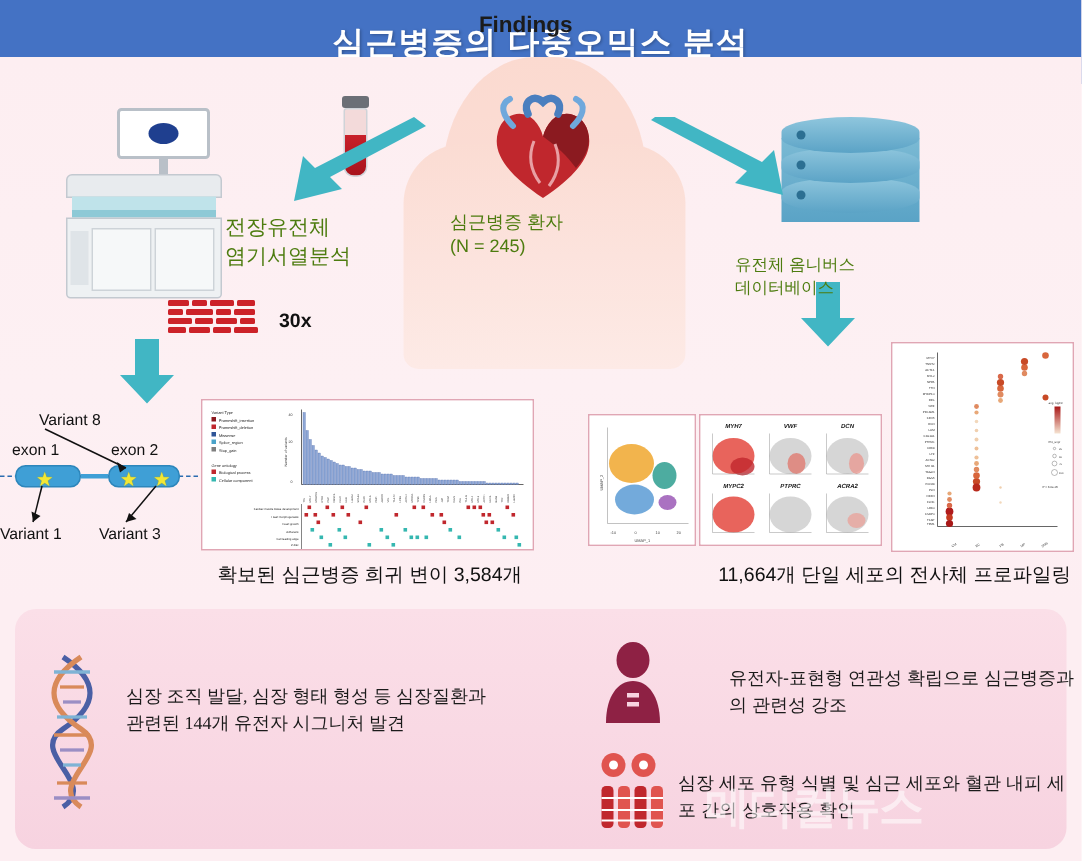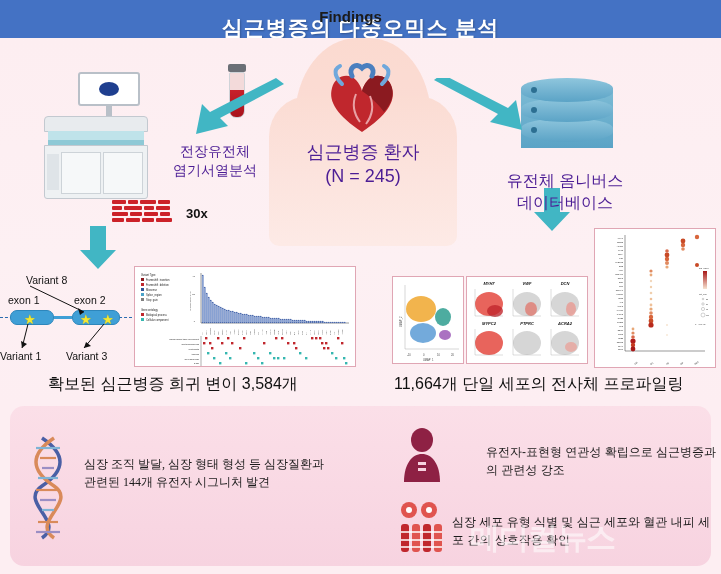--- a/index.html
+++ b/index.html
@@ -93,24 +93,24 @@
   .db-slice .dot{ position:absolute; left:10px; top:9px; width:6px;height:6px;background:#2c6f92;border-radius:50%; }
   .db-body {
     position:absolute; left:0; top:14px; width:92px; height:56px;
     background: linear-gradient(180deg,#7bbad4 0%, #5aa3c6 100%);
   }
 
   
   .arrow { position: absolute; }
 
   
-  .lbl { position: absolute; text-align: center; color: #4c1d95; line-height: 1.35; }
+  .lbl { position: absolute; color: #4d7c0f; line-height: 1.35; }
   .lbl-wgs { left: 150px; top: 142px; width: 130px; font-size: 14px; }
-  .lbl-patient { left: 300px; top: 140px; width: 126px; font-size: 18px; }
-  .lbl-db { left: 490px; top: 170px; width: 150px; font-size: 16px; }
+  .lbl-patient { left: 300px; top: 140px; width: 126px; font-size: 12px; }
+  .lbl-db { left: 490px; top: 170px; width: 150px; font-size: 11px; }
 
   
   .gene { position:absolute; left: 0px; top: 272px; width: 132px; height: 96px; }
   .gene-line { position:absolute; left:0; top:45px; width:132px; border-top: 1px dashed #2b6cb0; }
   .exon {
     position:absolute; top:38px; height:15px; background:#3f9fd6; border-radius:7px;
     border:1px solid #2d86bb;
   }
   .exon.e1{ left:10px; width:44px; }
   .exon.e2{ left:72px; width:48px; }
@@ -120,21 +120,21 @@
 
   
   .panel {
     position:absolute; background:#ffffff; border:1px solid #e0a6b4;
   }
   .panel-onco { left:134px; top:266px; width:222px; height:101px; }
   .panel-umap { left:392px; top:276px; width:72px; height:88px; }
   .panel-feat { left:466px; top:276px; width:122px; height:88px; }
   .panel-dot  { left:594px; top:228px; width:122px; height:140px; }
 
-  .cap { position:absolute; font-size:16px; color:#111; text-align:left; }
+  .cap { position:absolute; font-size:13px; color:#111; text-align:right; }
   .cap-left { left:48px; top:374px; width:300px; }
   .cap-right { left:394px; top:374px; width:320px; }
 
   
   .findings {
     position:absolute; left:10px; top:406px; width:701px; height:160px;
     background: linear-gradient(180deg,#fbdfe8 0%, #f7d3e0 100%);
     border-radius: 14px;
   }
   .findings-title {

